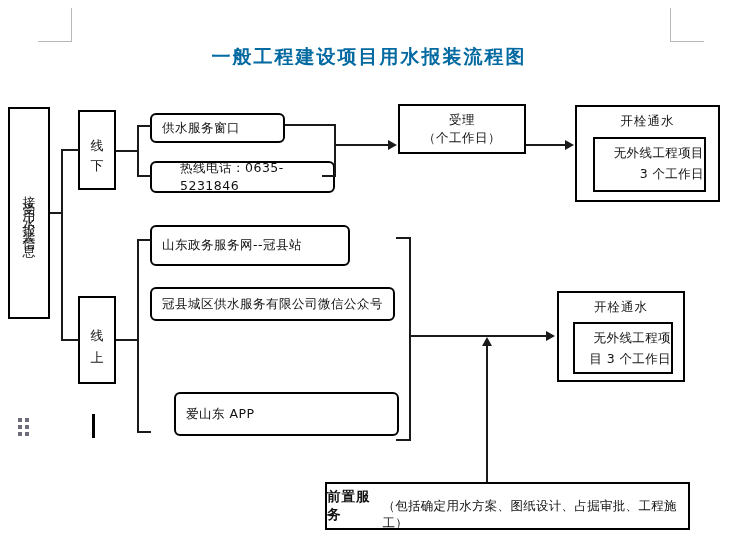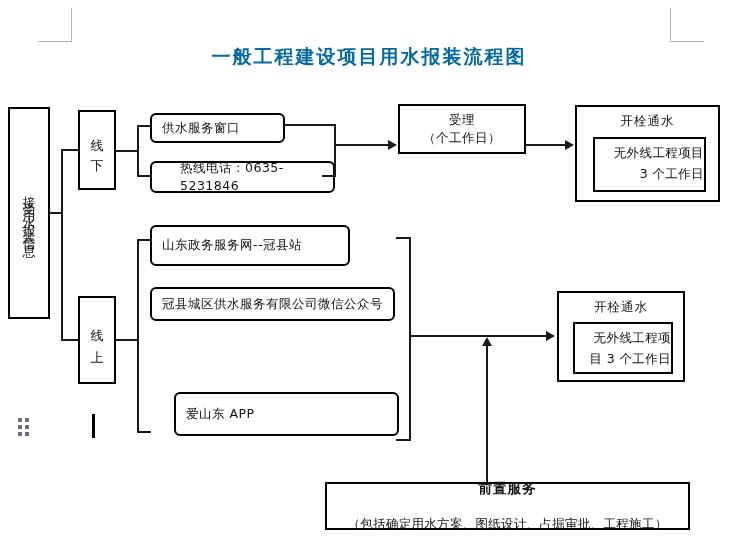--- a/index.html
+++ b/index.html
@@ -75,21 +75,21 @@
     line-height:1.65;
     padding:4px 0 0 8px;
     text-align:right;
     letter-spacing:.4px;
   }
 
   
   .wide{
     position:absolute;box-sizing:border-box;
     border:2px solid #000;background:#fff;
-    display:flex;flex-direction:column;
+    display:flex;
     align-items:center;justify-content:center;
     color:#111;
   }
   .wide .l1{font-size:13.5px;font-weight:bold;letter-spacing:1px;}
   .wide .l2{font-size:12.5px;letter-spacing:.3px;margin-top:18px;}
 
   
   .ln{position:absolute;background:#1a1a1a;}
   .lnv{width:2px;}
   .lnh{height:2px;}

